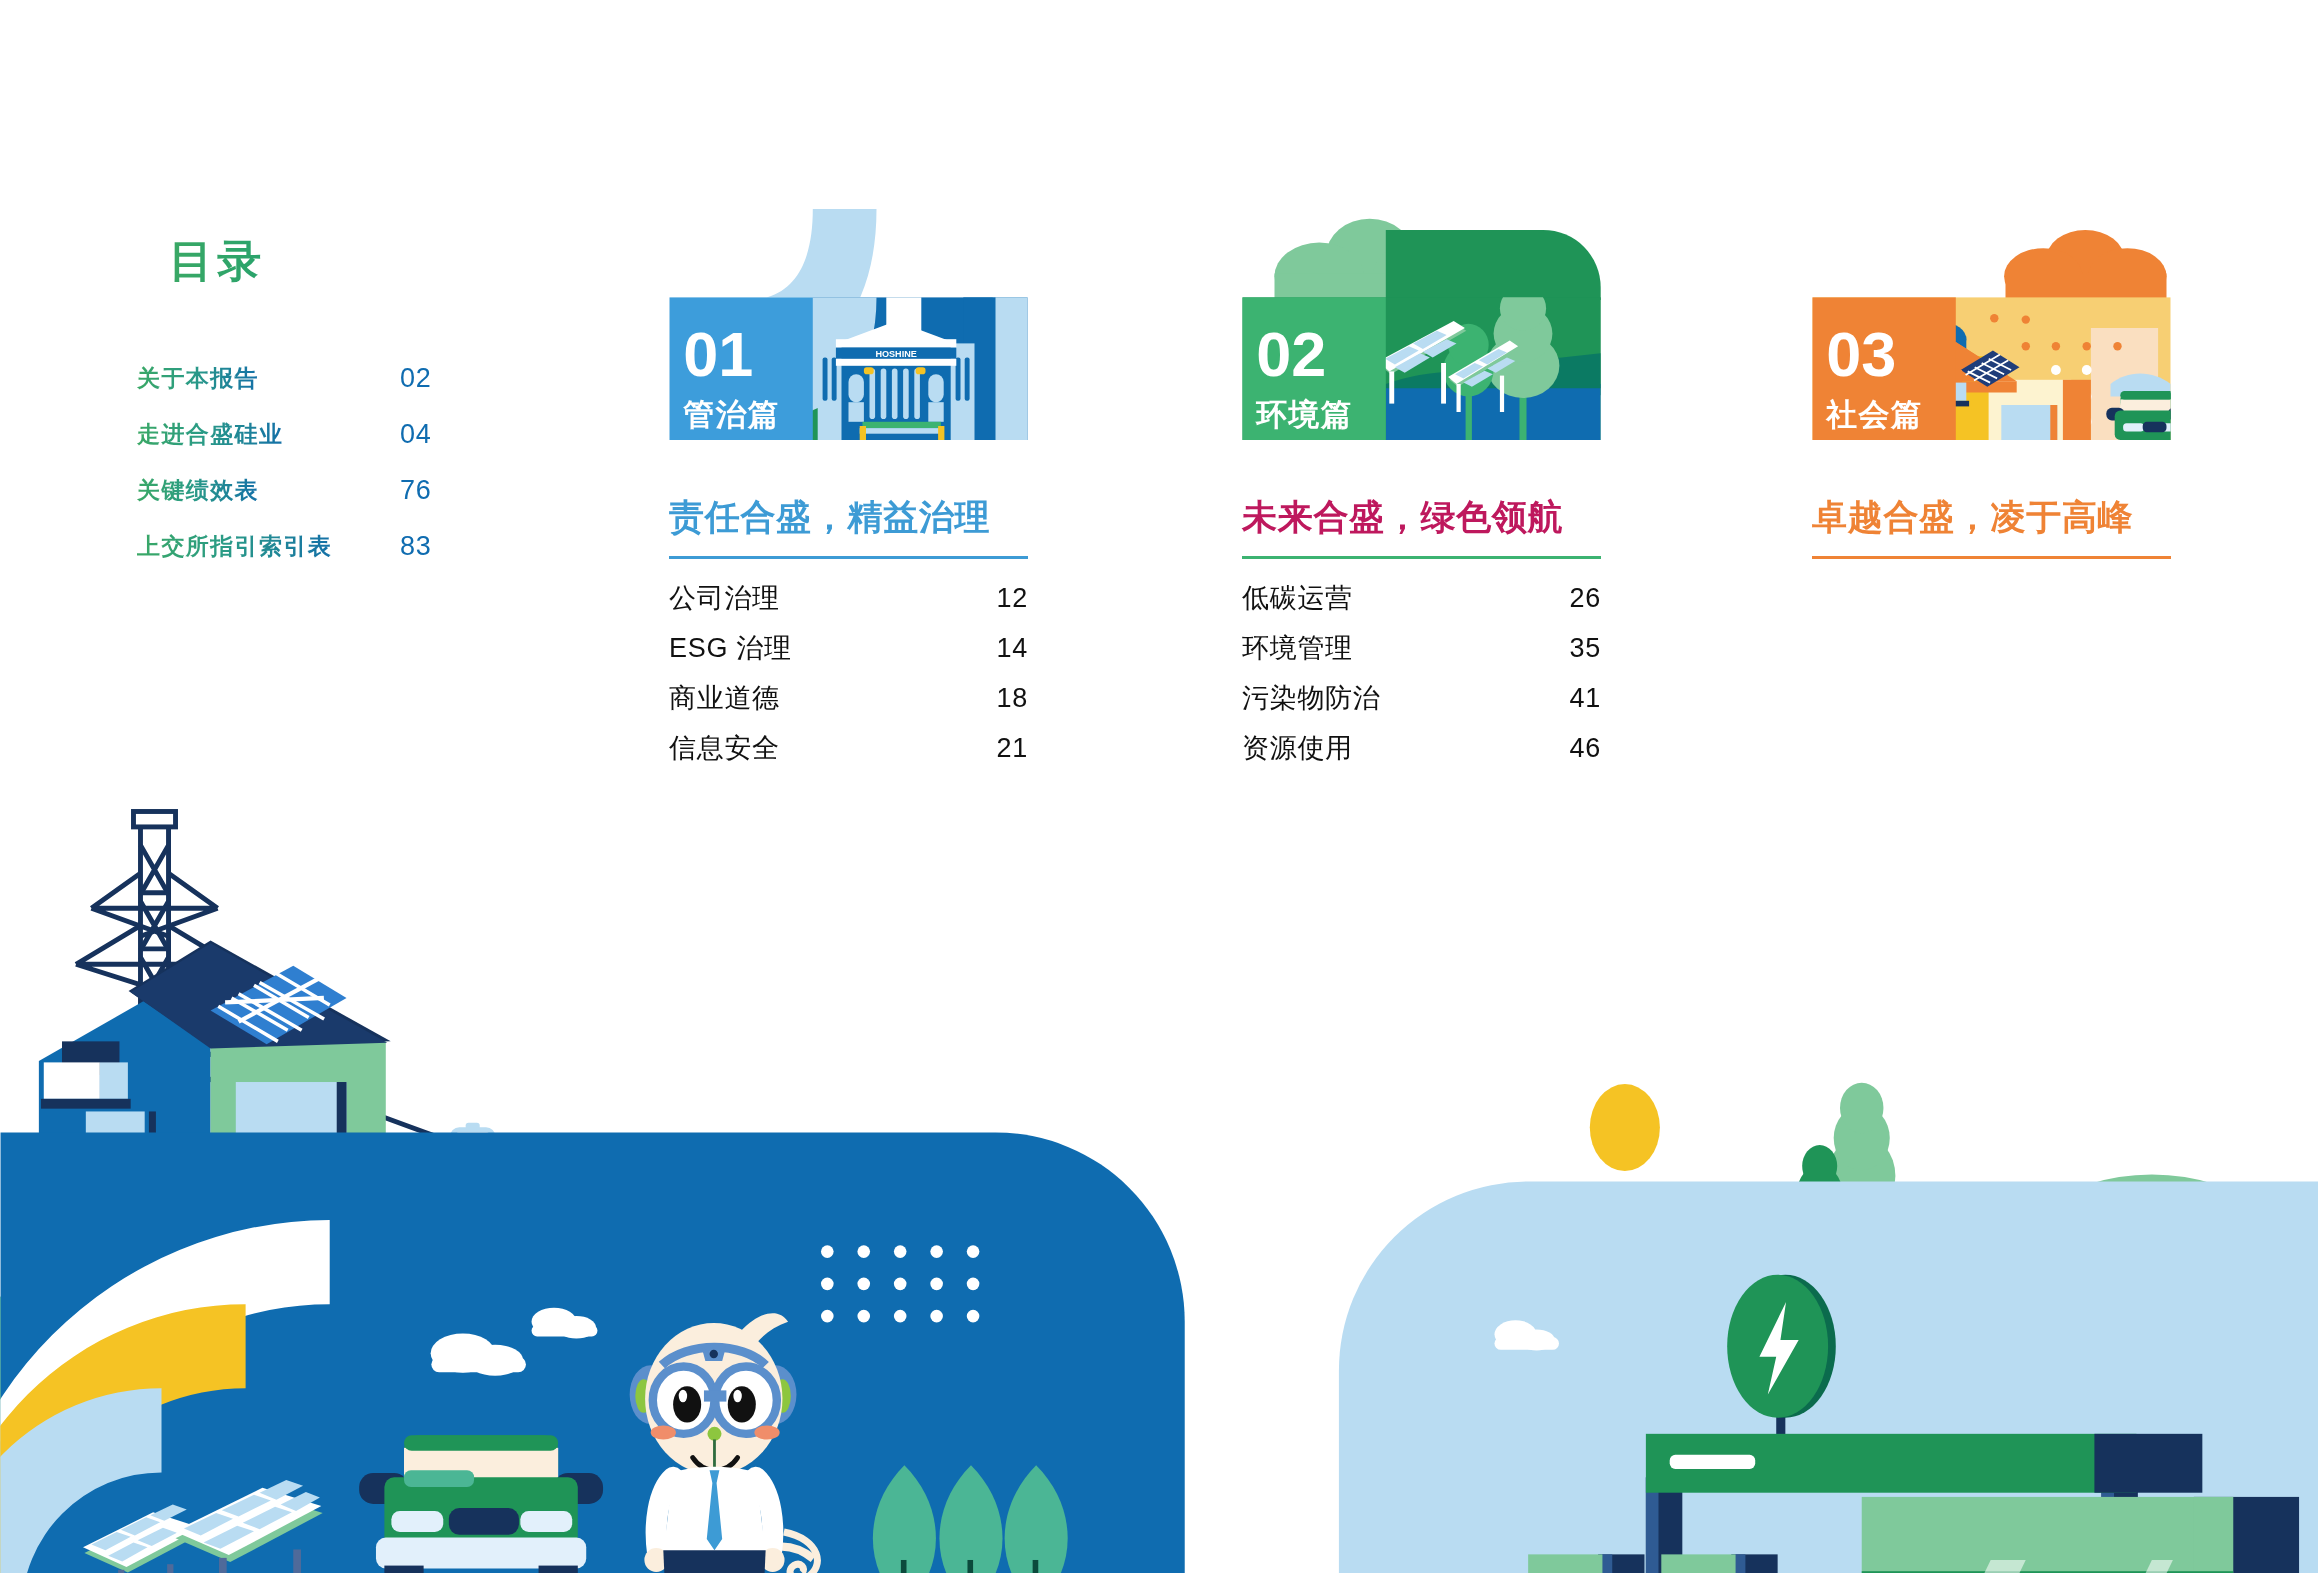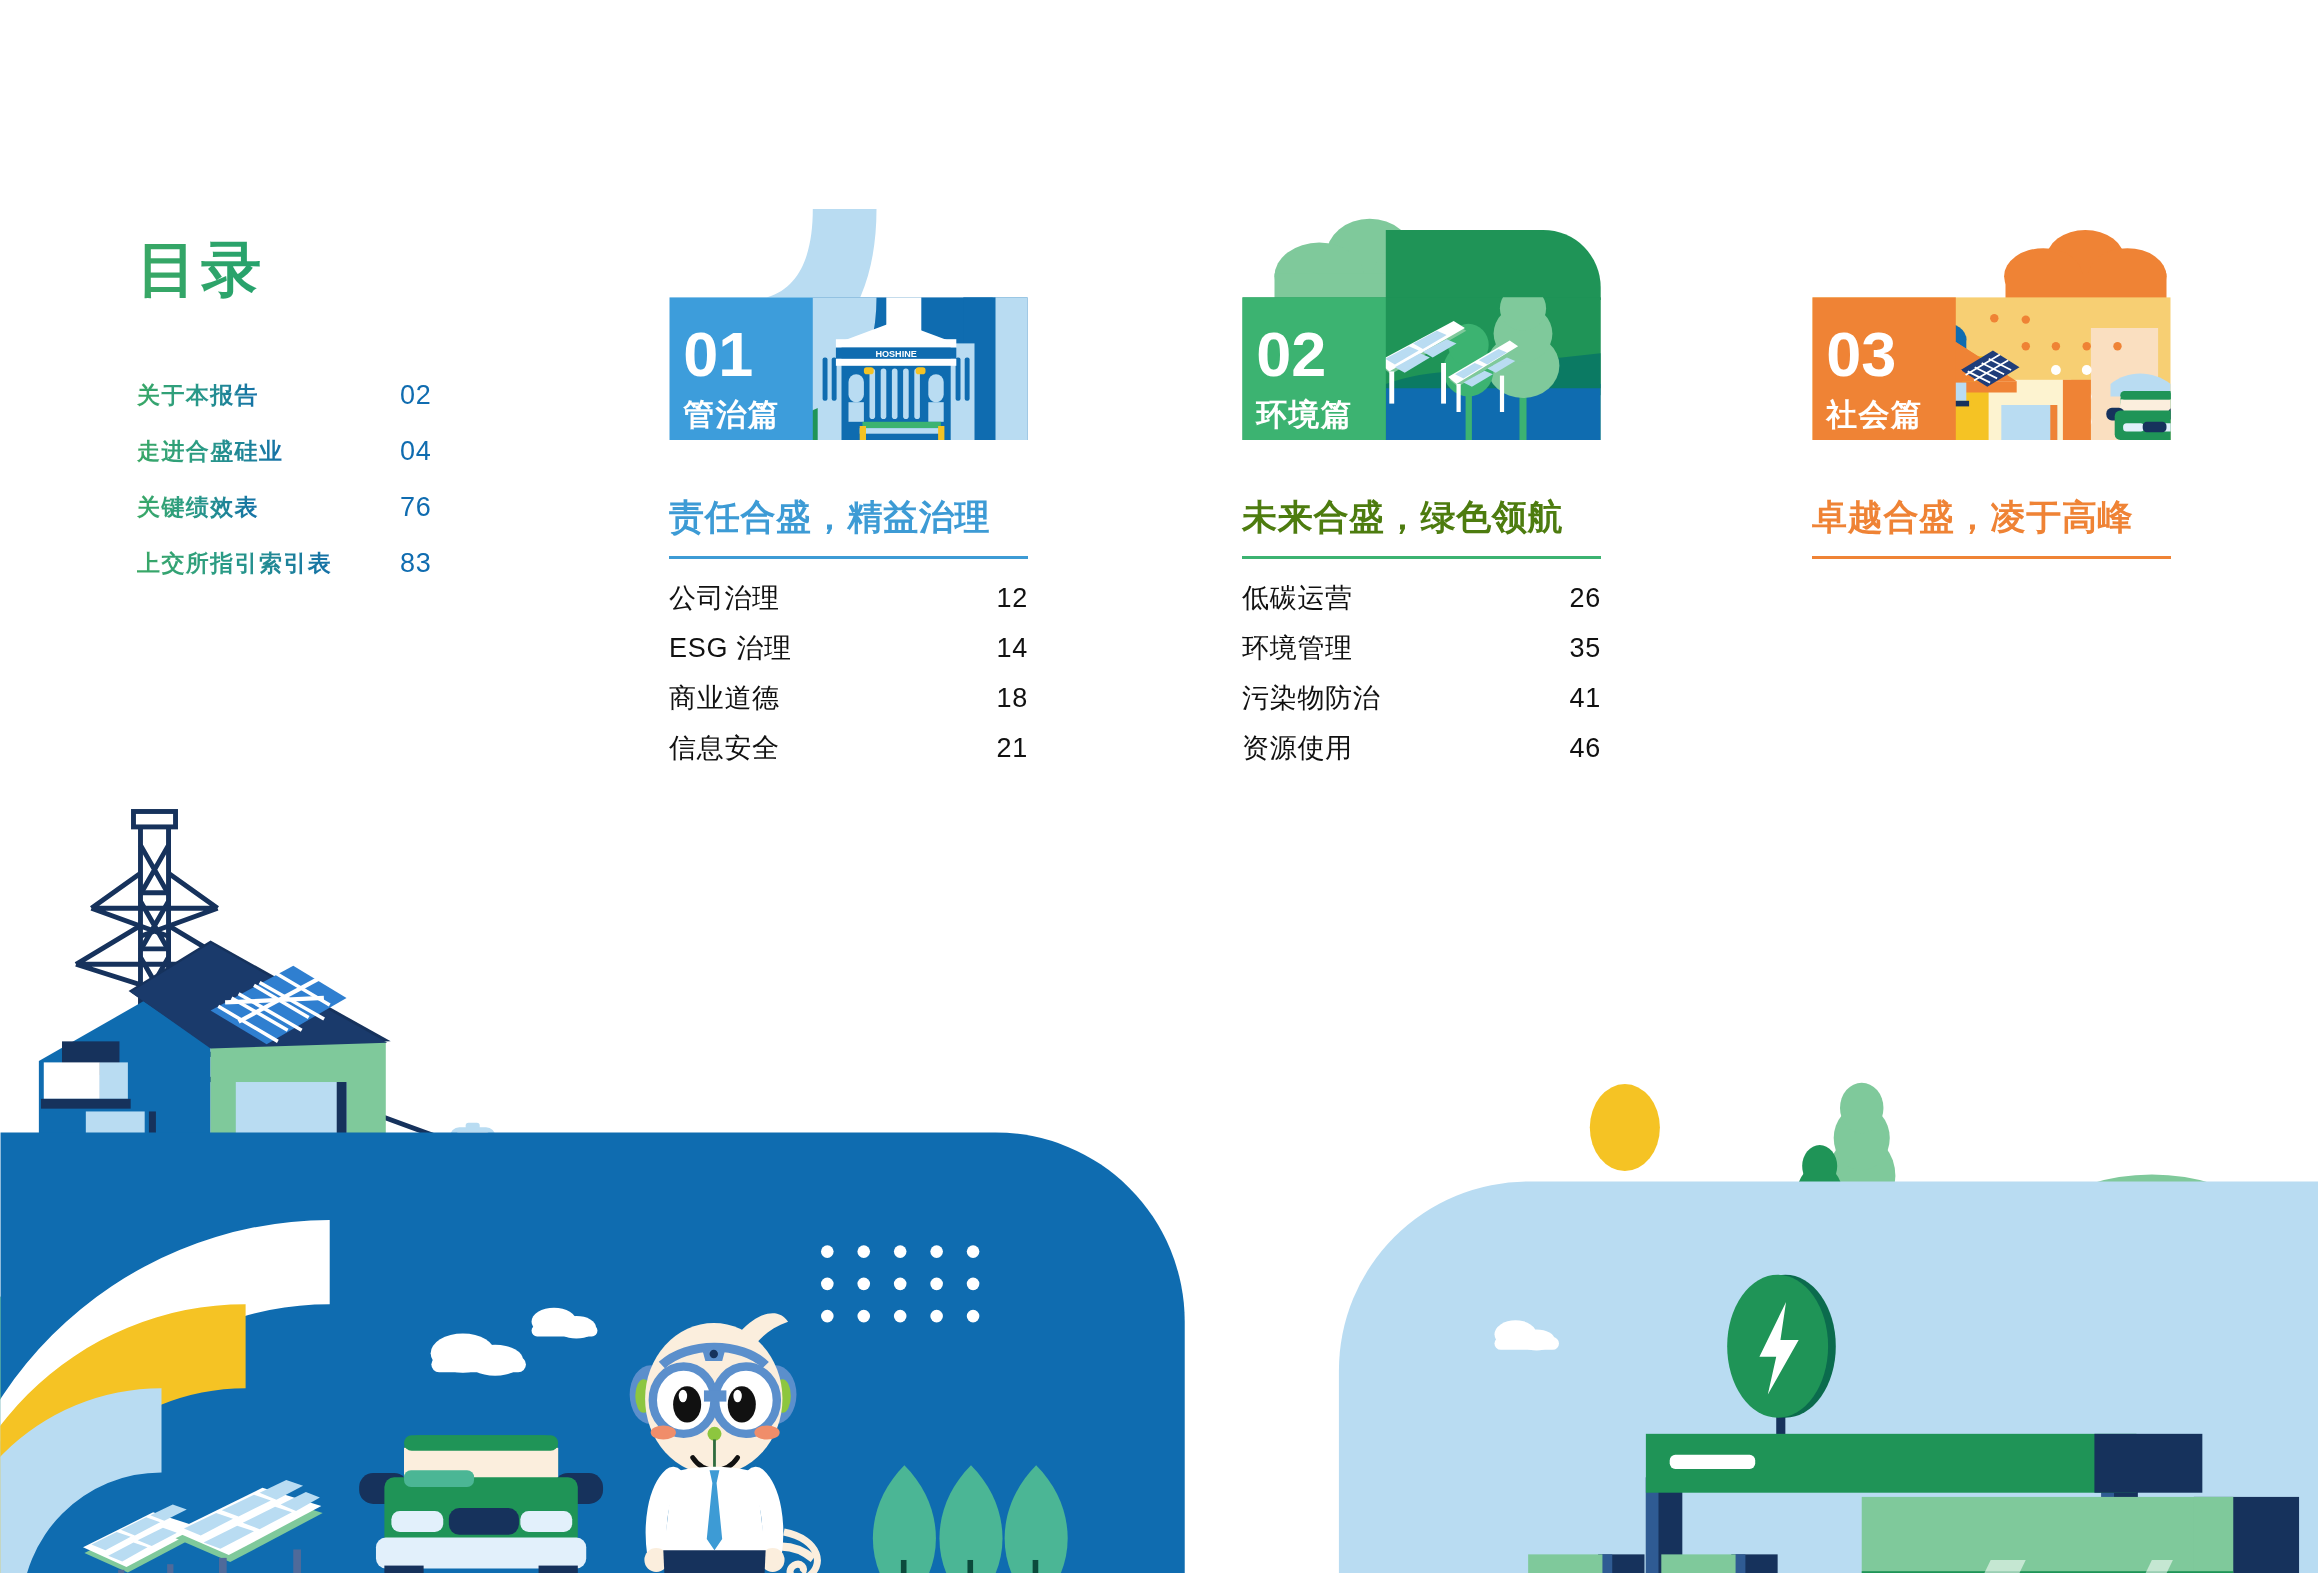--- a/index.html
+++ b/index.html
@@ -8,24 +8,25 @@
     background:#ffffff;
     font-family:"Liberation Sans","DejaVu Sans",sans-serif;
     position:relative;
     overflow:hidden;
   }
   .page { position:absolute; inset:0; }
 
   
   .toc-left { position:absolute; left:137px; top:238px; width:449px; }
   .toc-title {
-    font-size:60px; font-weight:bold; letter-spacing:4.2px;
+    font-size:44px; font-weight:bold; letter-spacing:4.2px;
     background:linear-gradient(90deg,#3aa865 0%,#20a06f 35%,#1378ad 75%,#0f6cb0 100%);
     -webkit-background-clip:text; background-clip:text; color:transparent;
     line-height:1.05;
+    margin-left:32px;
   }
   .toc-rows { margin-top:79px; }
   .toc-row { display:flex; align-items:baseline; height:56px; }
   .toc-row.gap { }
   .toc-link {
     font-size:23px; font-weight:bold; letter-spacing:1.4px;
     background:linear-gradient(90deg,#3aa865 0%,#2a9b86 45%,#1470a8 100%);
     -webkit-background-clip:text; background-clip:text; color:transparent;
     white-space:nowrap;
   }
@@ -42,21 +43,21 @@
   .sec3 { left:1812px; }
 
   .sec-art { position:relative; width:359px; height:143px; overflow:visible; }
   .sec-art > svg { position:absolute; left:0; top:-84px; }
 
   .sec-heading {
     margin-top:58px;
     font-size:35px; font-weight:bold; letter-spacing:0.7px; white-space:nowrap;
   }
   .sec1 .sec-heading { color:#3d9bd5; }
-  .sec2 .sec-heading { color:#4d7c0f; }
+  .sec2 .sec-heading { color:#be185d; }
   .sec3 .sec-heading { color:#ef8335; }
 
   .sec-rule { margin-top:15.4px; width:359px; height:2.8px; }
   .sec1 .sec-rule { background:#3d9bd5; }
   .sec2 .sec-rule { background:#3cb371; }
   .sec3 .sec-rule { background:#ef8335; }
 
   .sec-items { margin-top:21px; width:359px; }
   .sec-item {
     display:flex; justify-content:space-between; align-items:baseline;

